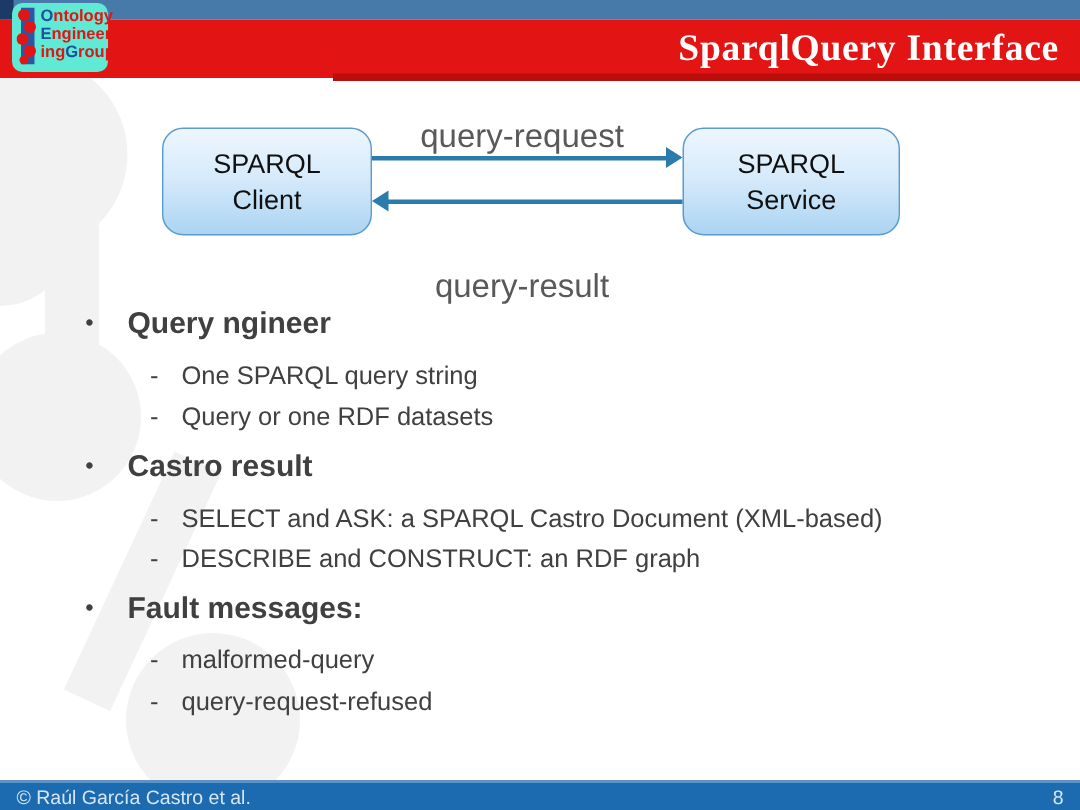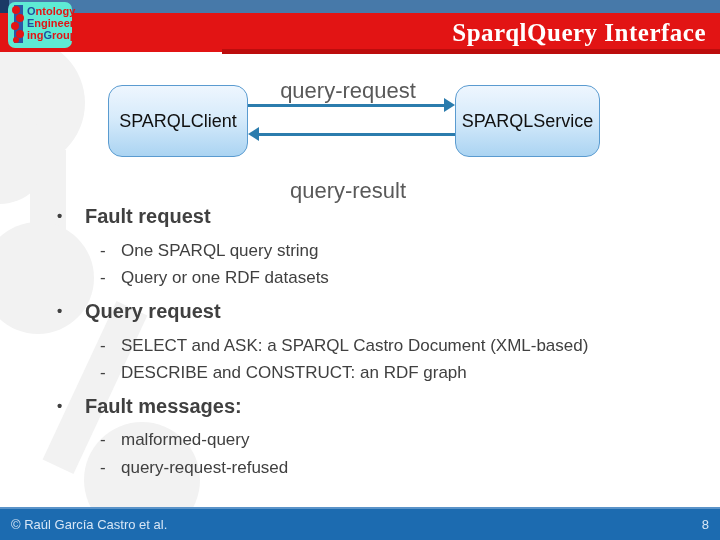--- a/index.html
+++ b/index.html
@@ -33,21 +33,21 @@
   }
   .logo-icon { margin-right:2px; flex:0 0 auto; }
   .logo-text { font-size:11px; font-weight:bold; color:#e21414; line-height:1.1; white-space:nowrap; }
   .logo-text .accent { color:#1f4f9f; }
 
   
   .dbox {
     position:absolute; z-index:1; box-sizing:border-box;
     border:1.5px solid #5a9bd0; border-radius:14px;
     background:linear-gradient(180deg,#eef6fe 0%,#d7ebfb 45%,#abd4f2 100%);
-    display:flex; align-items:center; justify-content:center;
+    display:flex; flex-direction:column; align-items:center; justify-content:center;
     font-size:18px; color:#101010; line-height:1.35; text-align:center;
   }
   .dbox.client  { left:108px; top:85px; width:140px; height:72px; }
   .dbox.service { left:455px; top:85px; width:145px; height:72px; }
   .arrow-line { position:absolute; background:#2b7cad; height:3px; z-index:1; }
   .al-top { left:248px; top:104px; width:200px; }
   .al-bottom { left:258px; top:133px; width:197px; }
   .ah { position:absolute; width:0; height:0; z-index:1; }
   .ah-right { left:444px; top:98px; border-left:11px solid #2b7cad; border-top:7px solid transparent; border-bottom:7px solid transparent; }
   .ah-left  { left:248px; top:127px; border-right:11px solid #2b7cad; border-top:7px solid transparent; border-bottom:7px solid transparent; }
@@ -67,21 +67,21 @@
   .r-b1s2 { top:268px; }
   .r-b2   { top:300px; }
   .r-b2s1 { top:336px; }
   .r-b2s2 { top:363px; }
   .r-b3   { top:395px; }
   .r-b3s1 { top:430px; }
   .r-b3s2 { top:458px; }
 
   
   .footer {
-    position:absolute; left:0; bottom:0; width:720px; height:33px; z-index:2;
+    position:absolute; left:0; bottom:0; width:720px; height:20px; z-index:2;
     background:#1c6bb0; border-top:2px solid #5b93c8; box-sizing:content-box;
     display:flex; align-items:center; justify-content:space-between;
     padding:0 11px; box-sizing:border-box;
     color:#d7e6f6; font-size:13px;
   }
 </style>
 </head>
 <body>
 
 <div class="slide">
@@ -125,34 +125,34 @@
   </div>
   <div class="arrow-label lbl-request">query-request</div>
   <div class="arrow-line al-top"></div>
   <div class="ah ah-right"></div>
   <div class="arrow-line al-bottom"></div>
   <div class="ah ah-left"></div>
   <div class="arrow-label lbl-result">query-result</div>
 
   <div class="row l1 r-b1">
     <span class="marker">•</span>
-    <span>Fault request</span>
+    <span>Query ngineer</span>
   </div>
   <div class="row l2 r-b1s1">
     <span class="marker">-</span>
     <span>One SPARQL query string</span>
   </div>
   <div class="row l2 r-b1s2">
     <span class="marker">-</span>
     <span>Query or one RDF datasets</span>
   </div>
 
   <div class="row l1 r-b2">
     <span class="marker">•</span>
-    <span>Query request</span>
+    <span>Castro result</span>
   </div>
   <div class="row l2 r-b2s1">
     <span class="marker">-</span>
     <span><span class="it">SELECT and ASK</span><span>: a SPARQL Castro Document (XML-based)</span></span>
   </div>
   <div class="row l2 r-b2s2">
     <span class="marker">-</span>
     <span><span class="it">DESCRIBE and CONSTRUCT</span><span>: an RDF graph</span></span>
   </div>
 

